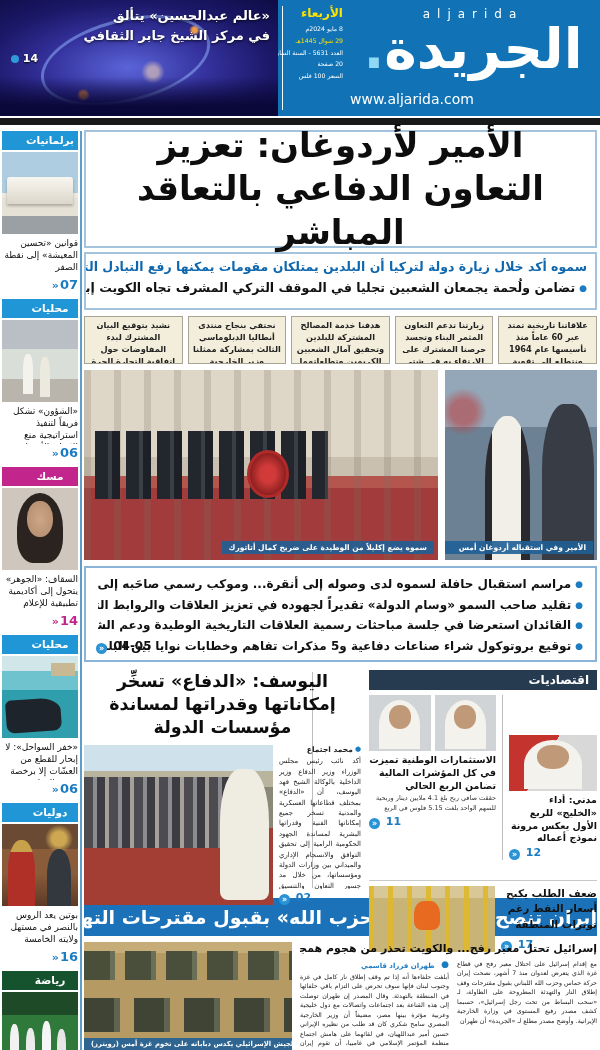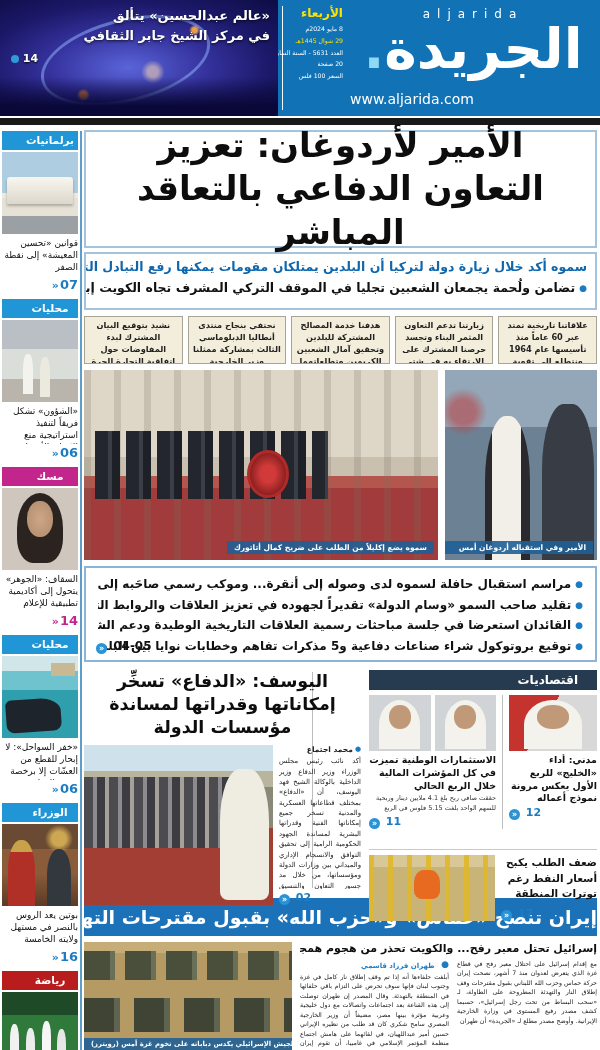--- a/index.html
+++ b/index.html
@@ -26,21 +26,21 @@
   .promo::after{content:"";position:absolute;left:0;bottom:0;width:100%;height:34%;background:linear-gradient(transparent,#0a0838 75%);}
   .promo-title{position:absolute;top:6px;right:8px;z-index:2;color:#fff;font-weight:bold;font-size:13px;line-height:1.5;text-align:right;text-shadow:0 1px 3px rgba(0,0,0,.8);}
   .promo-badge{position:absolute;left:7px;top:52px;z-index:2;color:#fff;font-weight:bold;font-size:11px;text-shadow:0 1px 2px #000;}
   .promo-badge .bdot{display:inline-block;width:8px;height:8px;border-radius:50%;background:#2f9ad8;vertical-align:-1px;}
   .topbar{position:absolute;top:118px;left:0;width:600px;height:7px;background:#191919;}
   
   .sidebar{position:absolute;top:131px;right:auto;left:2px;width:76px;}
   .side-rule{position:absolute;top:131px;left:80px;width:2px;bottom:0;background:#5e9cc9;}
   .sec{margin-bottom:7px;}
   .sec-h{height:19px;line-height:19px;color:#fff;font-weight:bold;font-size:10.5px;padding-left:20px;text-align:center;}
-  .c-blue{background:#2196d6;} .c-pink{background:#c2258c;} .c-red{background:#b91c1c;}
+  .c-blue{background:#2196d6;} .c-pink{background:#c2258c;} .c-red{background:#14532d;}
   .sec .ph{height:82px;margin:2px 0 3px;}
   .sec-t{font-size:9px;font-weight:normal;line-height:1.35;text-align:right;height:39px;overflow:hidden;color:#111;}
   .sec-p{font-size:13px;font-weight:bold;margin-top:1px;}
   .p-blue{color:#1c7cc2;} .p-pink{color:#c2258c;}
   .chev{font-size:11px;margin-right:1px;}
   
   .ph{position:relative;overflow:hidden;background:#ccc;}
   .ph-parliament{background:linear-gradient(180deg,#aecde0 0 50%,#efeadf 50% 56%,#e7e2d6 56% 78%,#9aa0a4 78% 100%);}
   .ph-parliament::before{content:"";position:absolute;left:7%;top:30%;width:86%;height:34%;background:linear-gradient(180deg,#f8f6f0,#dcd7cb);border-radius:3px 3px 0 0;box-shadow:0 2px 3px rgba(0,0,0,.25);}
   .ph-airport{background:linear-gradient(180deg,#b9bfc5 0 35%,#daded9 35% 72%,#b9b4ac 72% 100%);}
@@ -104,23 +104,23 @@
   .defense{position:absolute;top:0;right:236px;left:0;}
   .y-hl{font-size:17.5px;font-weight:800;line-height:1.32;text-align:center;color:#0d0d0d;}
   .y-row{display:flex;gap:6px;margin-top:6px;height:160px;}
   .y-col{flex:0 0 82px;display:flex;flex-direction:column;}
   .y-byline{font-size:7.5px;font-weight:bold;color:#222;margin-bottom:2px;white-space:nowrap;overflow:hidden;}
   .y-byline .bdot{font-size:7px;margin-left:2px;}
   .y-body{font-size:6.9px;line-height:1.5;text-align:justify;color:#222;overflow:hidden;flex:1;}
   .y-ref{margin-top:2px;text-align:left;}
   .y-photo{flex:1;}
   .economy{position:absolute;top:0;left:auto;right:0;width:228px;}
-  .eco-h{height:20px;line-height:20px;background:#263a50;color:#fff;font-weight:bold;font-size:12px;padding:0 19px;text-align:right;}
+  .eco-h{height:20px;line-height:20px;background:#263a50;color:#fff;font-weight:bold;font-size:12px;padding:0 8px;text-align:right;}
   .eco-row{display:flex;gap:6px;margin-top:5px;}
-  .eco-gulf{flex:0 0 88px;}
+  .eco-gulf{flex:0 0 88px;margin-top:40px;}
   .eco-nat{flex:1;border-right:1px solid #bdbdbd;padding-right:6px;}
   .eco-ports{display:flex;gap:4px;}
   .eco-ports .ph{flex:1;height:56px;}
   .eco-gulf .ph{height:56px;}
   .eco-t{font-size:9.5px;font-weight:bold;line-height:1.35;text-align:right;margin-top:3px;color:#111;overflow:hidden;}
   .eco-s{font-size:6.5px;line-height:1.5;text-align:right;color:#333;margin-top:2px;overflow:hidden;height:20px;}
   .eco-ref{text-align:left;margin-top:1px;}
   .eco-oil{display:flex;gap:6px;margin-top:20px;border-top:1px solid #c9c9c9;padding-top:5px;height:72px;}
   .oil-text{flex:0 0 96px;position:relative;}
   .oil-t{font-size:10.5px;font-weight:bold;line-height:1.45;text-align:right;color:#111;}
@@ -193,21 +193,21 @@
     </div>
 
     <div class="sec">
       <div class="sec-h c-blue">محليات</div>
       <div class="ph ph-coast"></div>
       <div class="sec-t">«خفر السواحل»: لا إبحار للقطع من العشّات إلا برخصة ودفتر القطعة</div>
       <div class="sec-p p-blue"><span>06</span><span class="chev">«</span></div>
     </div>
 
     <div class="sec">
-      <div class="sec-h c-blue">الوزراء</div>
+      <div class="sec-h c-blue">دوليات</div>
       <div class="ph ph-putin"></div>
       <div class="sec-t">بوتين يعد الروس بالنصر في مستهل ولايته الخامسة</div>
       <div class="sec-p p-blue"><span>16</span><span class="chev">«</span></div>
     </div>
 
     <div class="sec">
       <div class="sec-h c-red">رياضة</div>
       <div class="ph ph-soccer"></div>
 
     </div>
@@ -231,21 +231,21 @@
       <div class="quote">هدفنا خدمة المصالح المشتركة للبلدين وتحقيق آمال الشعبين الكريمين وتطلعاتهما</div>
       <div class="quote">نحتفي بنجاح منتدى أنطاليا الدبلوماسي الثالث بمشاركة ممثلنا وزير الخارجية</div>
       <div class="quote">نشيد بتوقيع البيان المشترك لبدء المفاوضات حول اتفاقية التجارة الحرة بين مجلس التعاون وتركيا</div>
     </div>
 
     <div class="photos">
       <div class="ph ph-erdogan photo-erdogan">
         <div class="capt capt-r">الأمير وفي استقباله أردوغان أمس</div>
       </div>
       <div class="ph ph-wreath photo-wreath">
-        <div class="capt capt-w">سموه يضع إكليلاً من الطلب على ضريح كمال أتاتورك</div>
+        <div class="capt capt-w">سموه يضع إكليلاً من الوطيدة على ضريح كمال أتاتورك</div>
       </div>
     </div>
 
     <ul class="bullets-box">
       <li><span class="bdot">●</span><span>مراسم استقبال حافلة لسموه لدى وصوله إلى أنقرة... وموكب رسمي صاحَبه إلى القصر الرئاسي</span></li>
       <li><span class="bdot">●</span><span>تقليد صاحب السمو «وسام الدولة» تقديراً لجهوده في تعزيز العلاقات والروابط الثنائية</span></li>
       <li><span class="bdot">●</span><span>القائدان استعرضا في جلسة مباحثات رسمية العلاقات التاريخية الوطيدة ودعم الشراكة</span></li>
       <li><span class="bdot">●</span><span>توقيع بروتوكول شراء صناعات دفاعية و5 مذكرات تفاهم وخطابات نوايا بين البلدين</span></li>
       <li class="pref bb-ref"><span>04-05</span> <span class="pico">«</span></li>
     </ul>
@@ -271,21 +271,21 @@
           <div class="eco-gulf">
             <div class="ph ph-portrait ph-sign"></div>
             <div class="eco-t">مدني: أداء «الخليج» للربع الأول يعكس مرونة نموذج أعماله</div>
             <div class="pref eco-ref"><span>12</span> <span class="pico">«</span></div>
           </div>
           <div class="eco-nat">
             <div class="eco-ports">
               <div class="ph ph-portrait"></div>
               <div class="ph ph-portrait"></div>
             </div>
-            <div class="eco-t">الاستثمارات الوطنية تميزت في كل المؤشرات المالية خلال الربع الحالي</div>
+            <div class="eco-t">الاستثمارات الوطنية تميزت في كل المؤشرات المالية تضامن الربع الحالي</div>
             <div class="eco-s">حققت صافي ربح بلغ 4.1 ملايين دينار وربحية للسهم الواحد بلغت 5.15 فلوس في الربع الأول</div>
             <div class="pref eco-ref"><span>11</span> <span class="pico">«</span></div>
           </div>
         </div>
         <div class="eco-oil">
           <div class="oil-text">
             <div class="oil-t">ضعف الطلب يكبح أسعار النفط رغم توترات المنطقة</div>
             <div class="pref oil-ref"><span>17</span> <span class="pico">«</span></div>
           </div>
           <div class="ph ph-oil oil-photo"></div>

